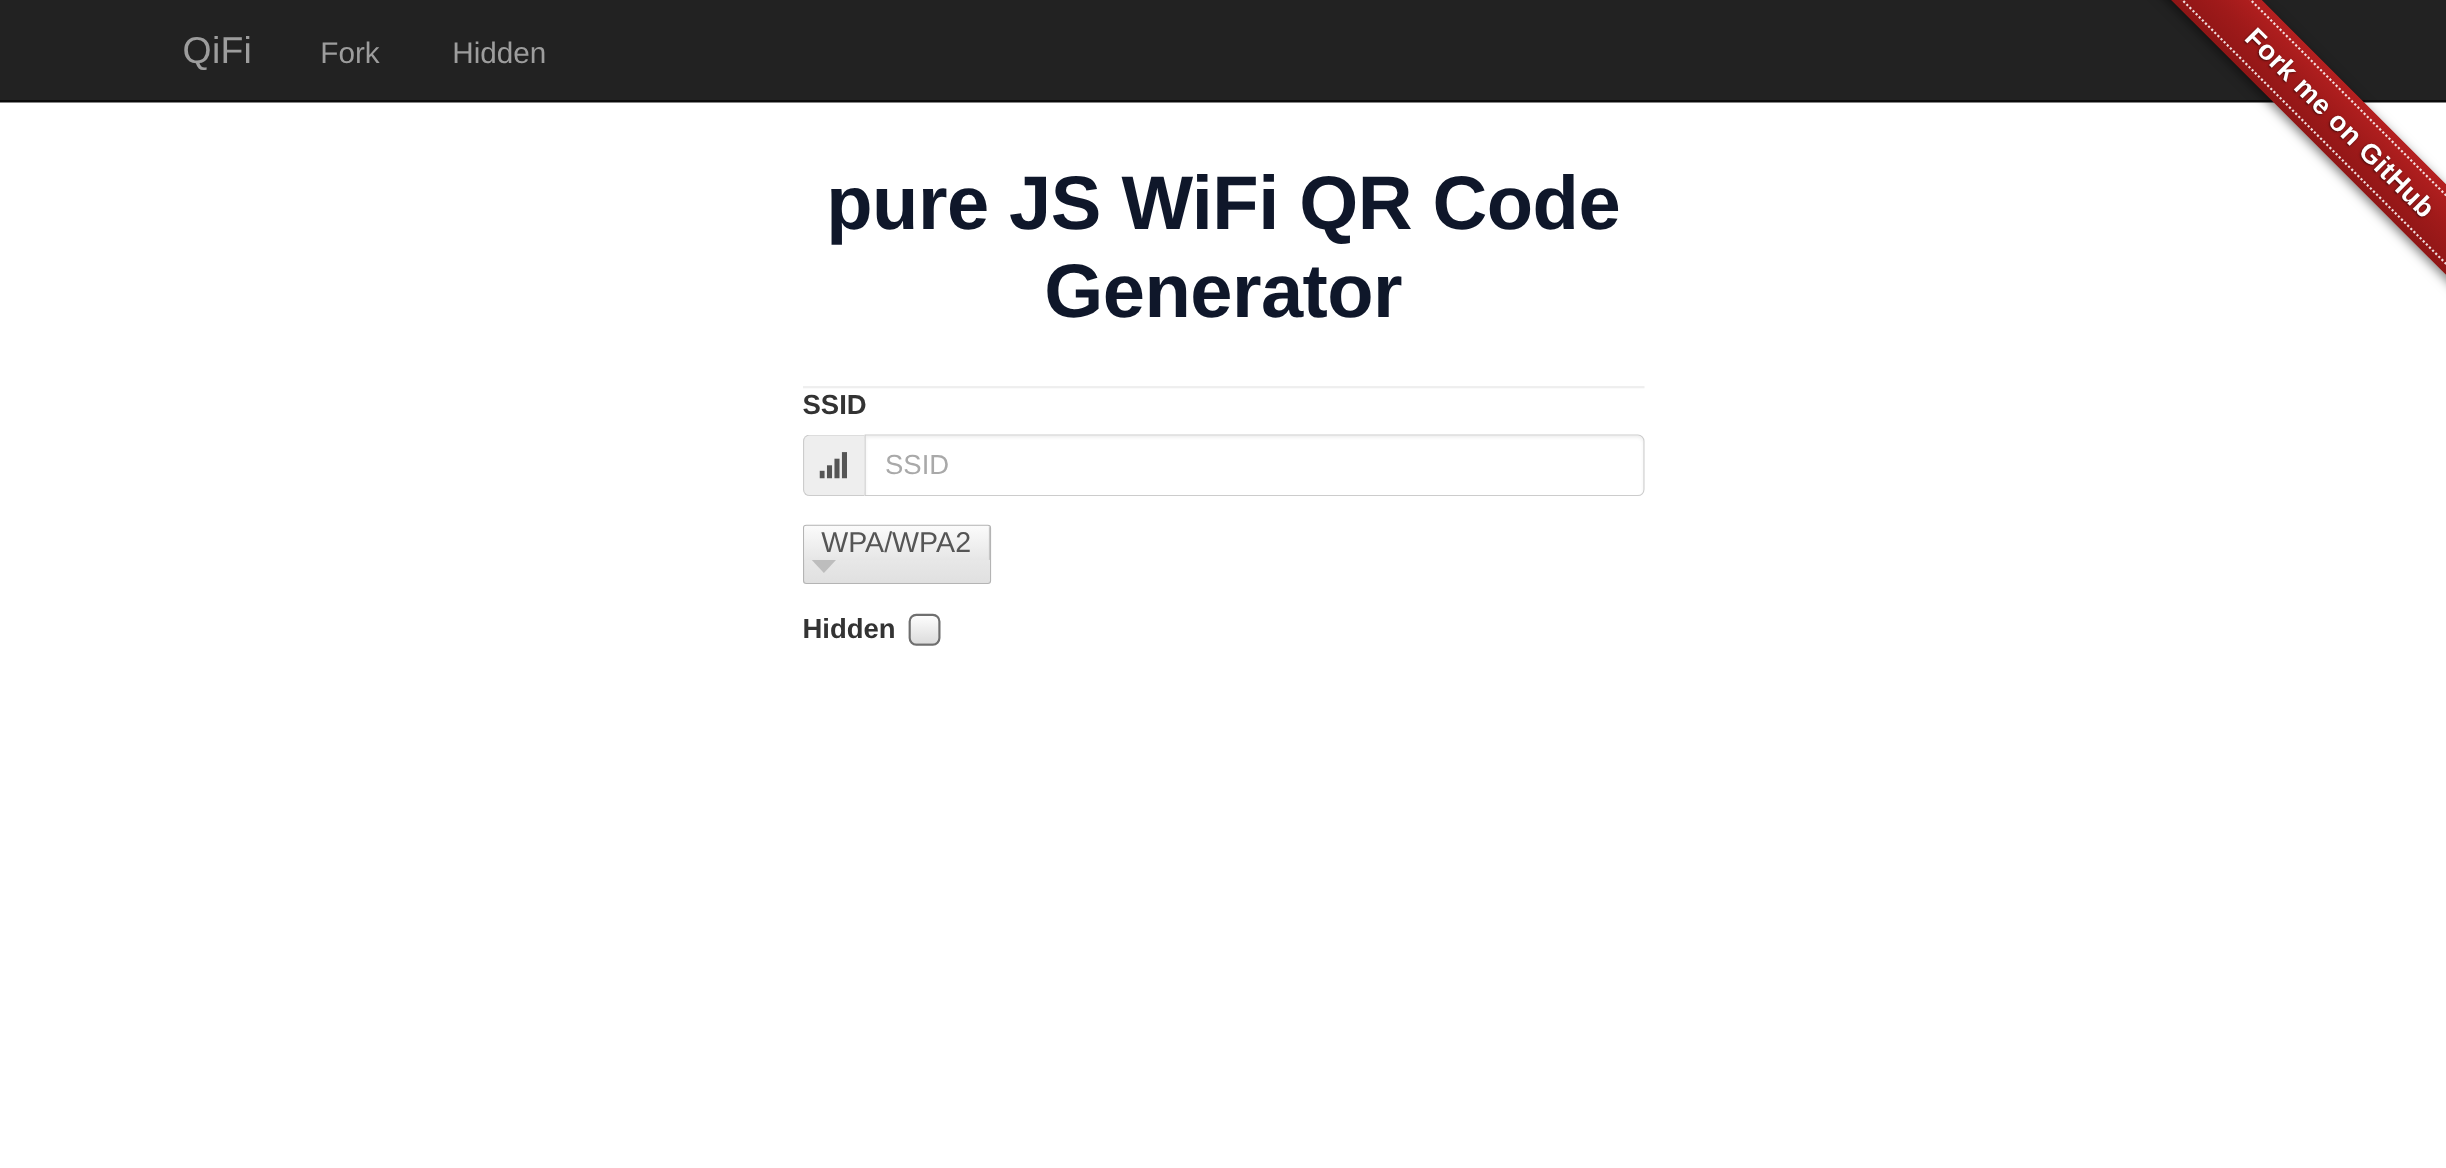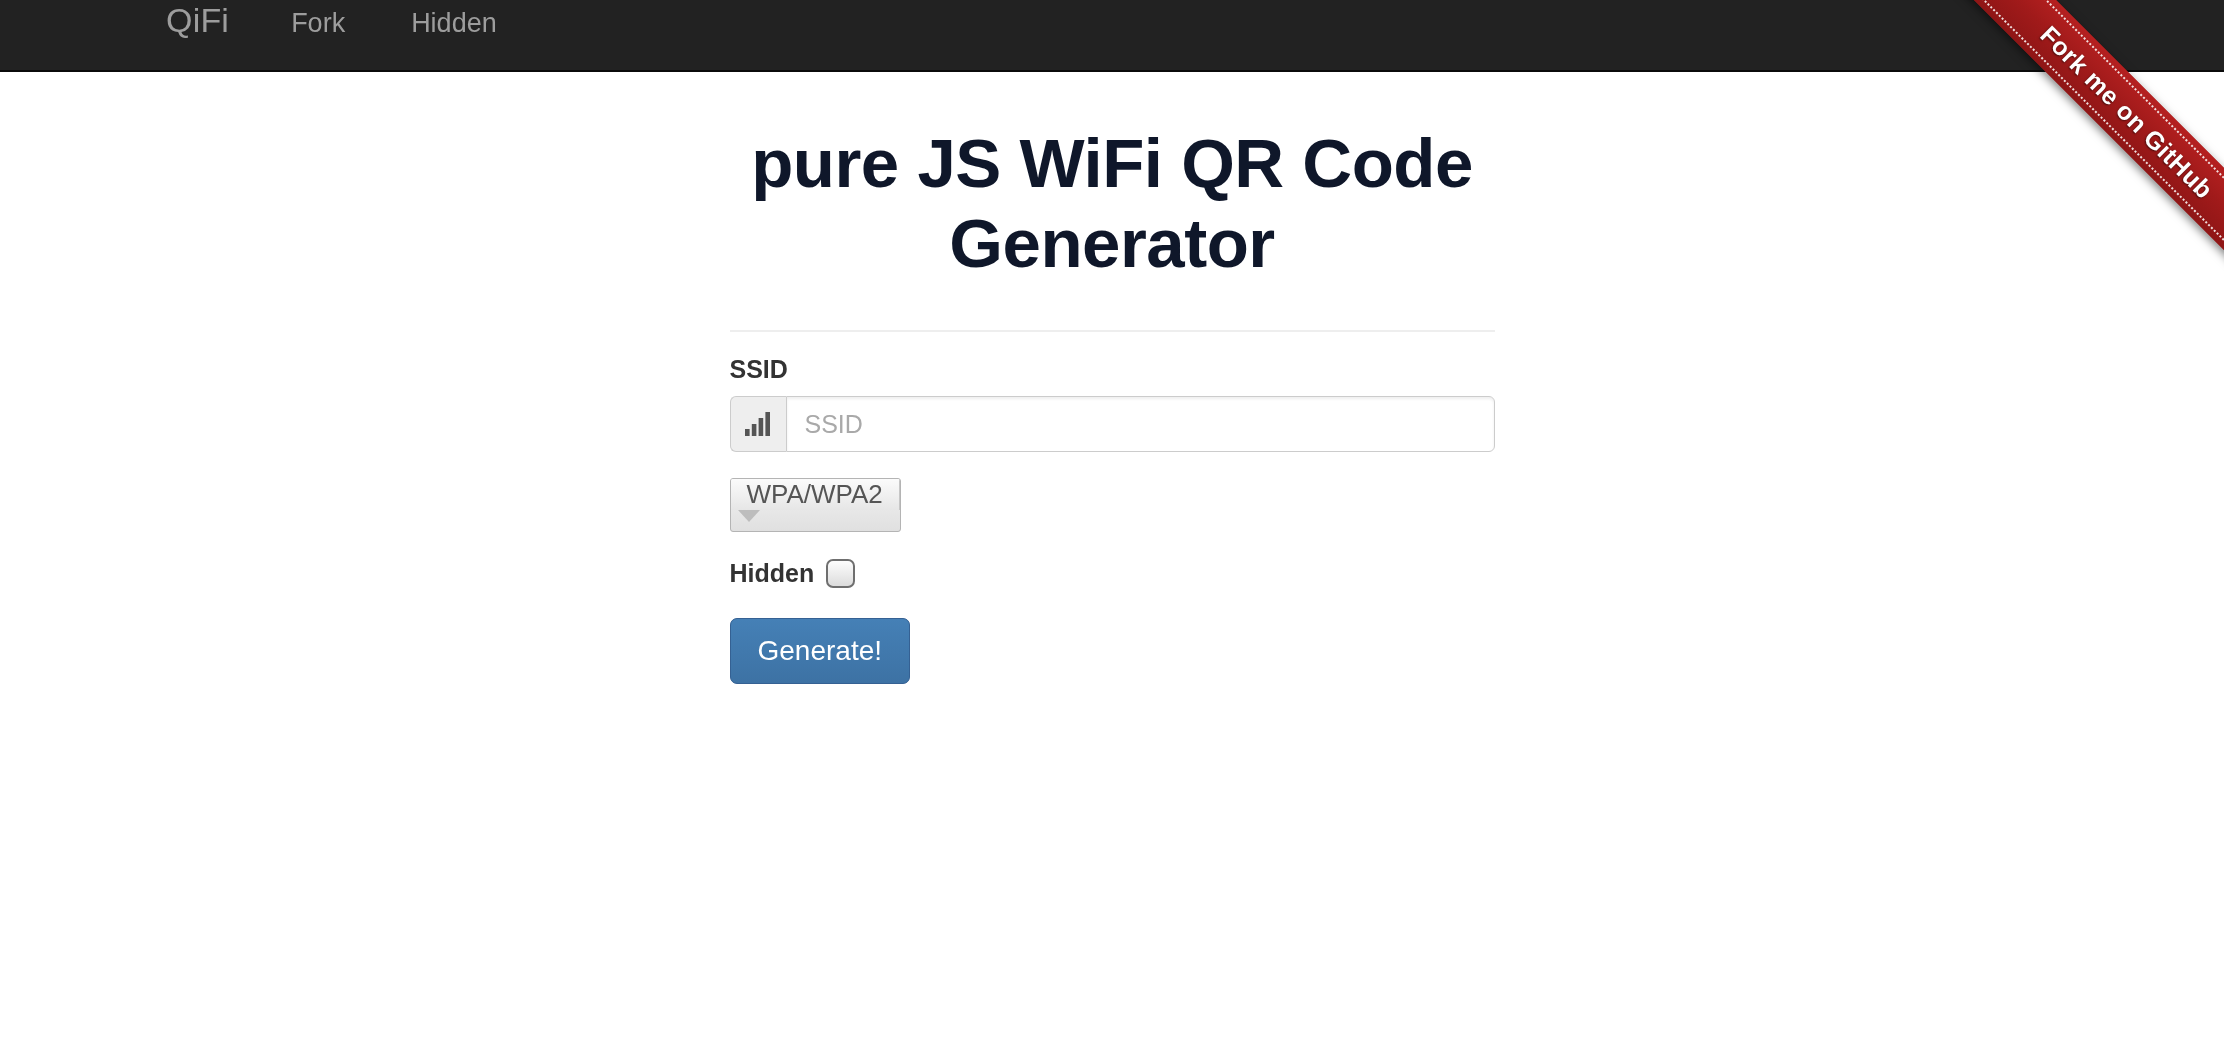--- a/index.html
+++ b/index.html
@@ -11,25 +11,25 @@
     height: 1062px;
     background: #ffffff;
     font-family: "Liberation Sans", sans-serif;
     overflow: hidden;
     position: relative;
   }
 
   
   .navbar {
     position: relative;
-    height: 72px;
+    height: 93px;
     background: #222222;
     border-bottom: 2px solid #0b0b0b;
     display: flex;
-    align-items: flex-start;
+    align-items: center;
     box-sizing: border-box;
     z-index: 5;
   }
   .nav-inner {
     display: flex;
     align-items: baseline;
     padding-left: 166px;
   }
   .brand {
     color: #9d9d9d;
@@ -116,21 +116,21 @@
     letter-spacing: -0.5px;
   }
 
   hr.divider {
     border: none;
     border-top: 2px solid #eeeeee;
     margin: 46px 0 0 0;
   }
 
   
-  .form-area { padding-top: 22px; }
+  .form-area { }
 
   .field-label {
     display: block;
     font-size: 25px;
     font-weight: bold;
     color: #333333;
     margin: 0 0 12px 0;
     line-height: 30px;
   }
   .field-block { margin-bottom: 26px; }
@@ -313,16 +313,15 @@
 
     
 
     
     <div class="hidden-row">
       <span class="hidden-label">Hidden</span>
       <span class="checkbox"></span>
     </div>
 
     
-    <button class="generate-btn" type="button">Generate!</button>
 
   </div>
 </div>
 
 </body></html>

